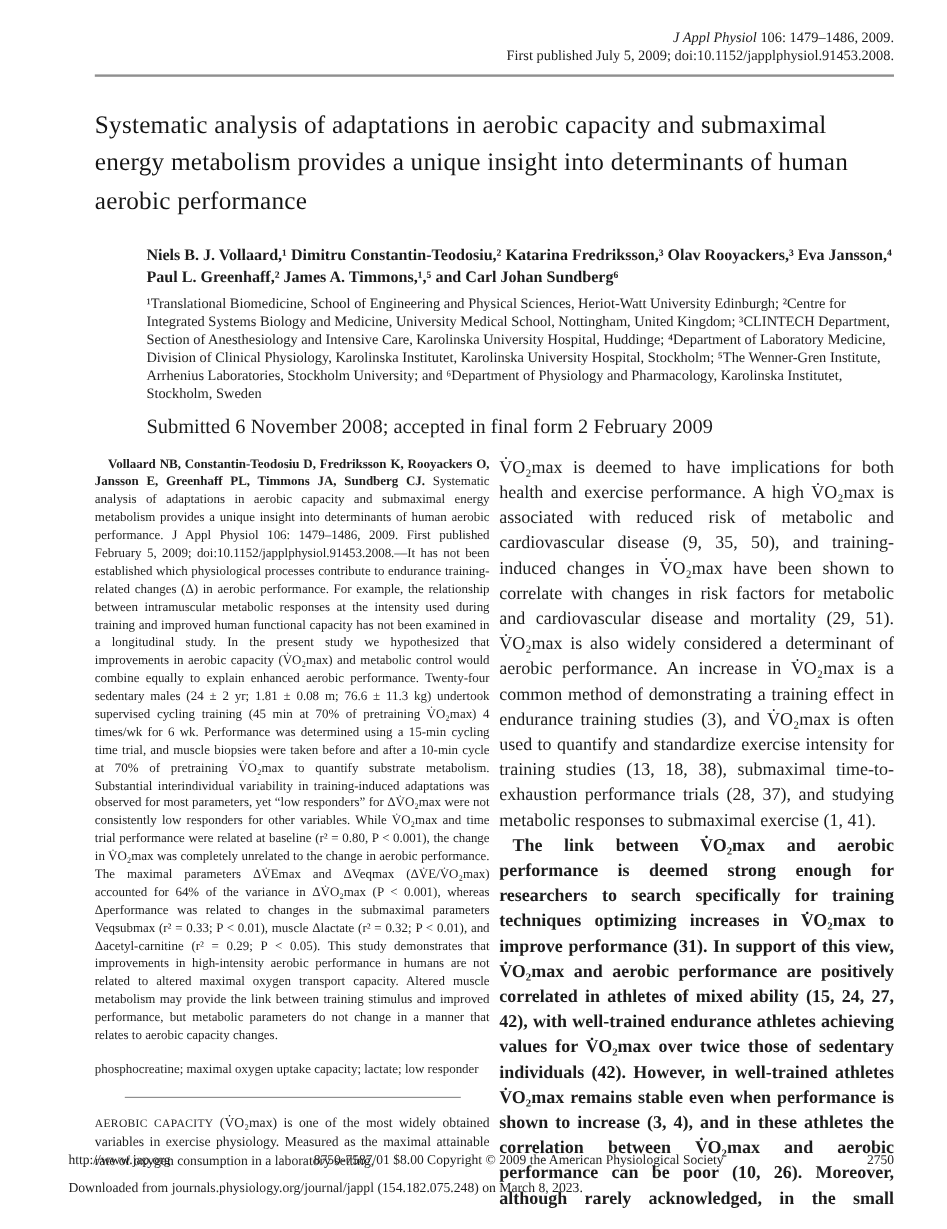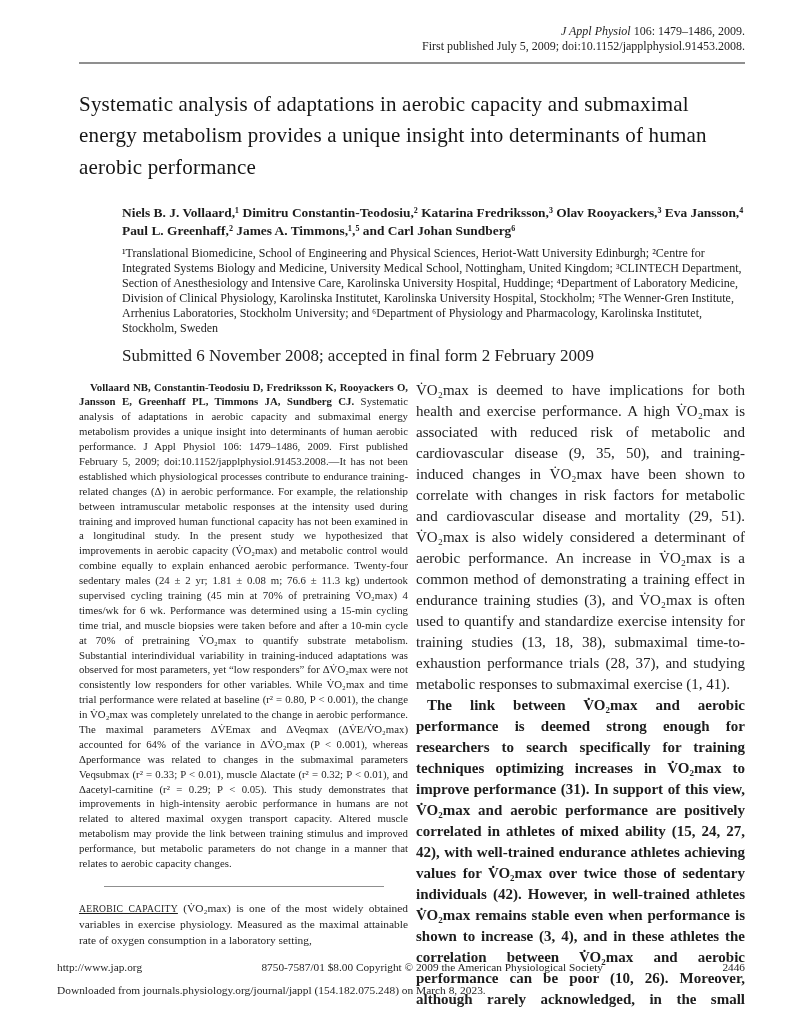--- a/index.html
+++ b/index.html
@@ -46,21 +46,21 @@
     text-align:justify; text-indent:0;
   }
   .sect-rule {
     width:280px; height:1px; background:#8f8f8f;
     border:none; margin:15px auto 14px auto;
   }
   .intro-left {
     margin:0; font-size:11.4px; line-height:1.4;
     text-align:justify;
   }
-  .intro-left .smallcaps { font-size:9.6px; letter-spacing:0.3px;text-decoration:underline; }
+  .intro-left .smallcaps { font-size:9.6px; letter-spacing:0.3px; }
   .footnote-block { margin-top:auto; padding-bottom:4px; }
   .fn-rule { height:1px; background:#4a4a4a; border:none; margin:0 0 6px 0; }
   .footnote {
     margin:0; font-size:10.5px; line-height:1.36;
     text-align:justify; text-indent:9px;
   }
   .rcol-p {
     margin:0; font-size:15px; line-height:1.4;
     text-align:justify;
   }
@@ -93,33 +93,34 @@
   <div class="byline">
     <p class="authors">Niels B. J. Vollaard,¹ Dimitru Constantin-Teodosiu,² Katarina Fredriksson,³ Olav Rooyackers,³ Eva Jansson,⁴ Paul L. Greenhaff,² James A. Timmons,¹,⁵ and Carl Johan Sundberg⁶</p>
     <p class="affils">¹Translational Biomedicine, School of Engineering and Physical Sciences, Heriot-Watt University Edinburgh; ²Centre for Integrated Systems Biology and Medicine, University Medical School, Nottingham, United Kingdom; ³CLINTECH Department, Section of Anesthesiology and Intensive Care, Karolinska University Hospital, Huddinge; ⁴Department of Laboratory Medicine, Division of Clinical Physiology, Karolinska Institutet, Karolinska University Hospital, Stockholm; ⁵The Wenner-Gren Institute, Arrhenius Laboratories, Stockholm University; and ⁶Department of Physiology and Pharmacology, Karolinska Institutet, Stockholm, Sweden</p>
     <p class="submitted">Submitted 6 November 2008; accepted in final form 2 February 2009</p>
   </div>
 
   <div class="body">
 
     <div class="col col-left">
       <p class="abstract"><span class="cite">Vollaard NB, Constantin-Teodosiu D, Fredriksson K, Rooyackers O, Jansson E, Greenhaff PL, Timmons JA, Sundberg CJ.</span><span> Systematic analysis of adaptations in aerobic capacity and submaximal energy metabolism provides a unique insight into determinants of human aerobic performance. J Appl Physiol 106: 1479–1486, 2009. First published February 5, 2009; doi:10.1152/japplphysiol.91453.2008.—It has not been established which physiological processes contribute to endurance training-related changes (Δ) in aerobic performance. For example, the relationship between intramuscular metabolic responses at the intensity used during training and improved human functional capacity has not been examined in a longitudinal study. In the present study we hypothesized that improvements in aerobic capacity (V̇O₂max) and metabolic control would combine equally to explain enhanced aerobic performance. Twenty-four sedentary males (24 ± 2 yr; 1.81 ± 0.08 m; 76.6 ± 11.3 kg) undertook supervised cycling training (45 min at 70% of pretraining V̇O₂max) 4 times/wk for 6 wk. Performance was determined using a 15-min cycling time trial, and muscle biopsies were taken before and after a 10-min cycle at 70% of pretraining V̇O₂max to quantify substrate metabolism. Substantial interindividual variability in training-induced adaptations was observed for most parameters, yet “low responders” for ΔV̇O₂max were not consistently low responders for other variables. While V̇O₂max and time trial performance were related at baseline (r² = 0.80, P &lt; 0.001), the change in V̇O₂max was completely unrelated to the change in aerobic performance. The maximal parameters ΔV̇Emax and ΔVeqmax (ΔV̇E/V̇O₂max) accounted for 64% of the variance in ΔV̇O₂max (P &lt; 0.001), whereas Δperformance was related to changes in the submaximal parameters Veqsubmax (r² = 0.33; P &lt; 0.01), muscle Δlactate (r² = 0.32; P &lt; 0.01), and Δacetyl-carnitine (r² = 0.29; P &lt; 0.05). This study demonstrates that improvements in high-intensity aerobic performance in humans are not related to altered maximal oxygen transport capacity. Altered muscle metabolism may provide the link between training stimulus and improved performance, but metabolic parameters do not change in a manner that relates to aerobic capacity changes.</span></p>
+      <p class="keywords">phosphocreatine; maximal oxygen uptake capacity; lactate; low responder</p>
       <hr class="sect-rule">
       <p class="intro-left"><span class="smallcaps">AEROBIC CAPACITY</span><span> (V̇O₂max) is one of the most widely obtained variables in exercise physiology. Measured as the maximal attainable rate of oxygen consumption in a laboratory setting,</span></p>
     </div>
 
     <div class="col">
       <p class="rcol-p">V̇O₂max is deemed to have implications for both health and exercise performance. A high V̇O₂max is associated with reduced risk of metabolic and cardiovascular disease (9, 35, 50), and training-induced changes in V̇O₂max have been shown to correlate with changes in risk factors for metabolic and cardiovascular disease and mortality (29, 51). V̇O₂max is also widely considered a determinant of aerobic performance. An increase in V̇O₂max is a common method of demonstrating a training effect in endurance training studies (3), and V̇O₂max is often used to quantify and standardize exercise intensity for training studies (13, 18, 38), submaximal time-to-exhaustion performance trials (28, 37), and studying metabolic responses to submaximal exercise (1, 41).</p>
       <p class="rcol-p indent">The link between V̇O₂max and aerobic performance is deemed strong enough for researchers to search specifically for training techniques optimizing increases in V̇O₂max to improve performance (31). In support of this view, V̇O₂max and aerobic performance are positively correlated in athletes of mixed ability (15, 24, 27, 42), with well-trained endurance athletes achieving values for V̇O₂max over twice those of sedentary individuals (42). However, in well-trained athletes V̇O₂max remains stable even when performance is shown to increase (3, 4), and in these athletes the correlation between V̇O₂max and aerobic performance can be poor (10, 26). Moreover, although rarely acknowledged, in the small longitudinal studies that have linked changes in V̇O₂max with changes in aerobic performance, the data have been unconvincing. Indeed, studies using chronic obstructive pulmonary disease patients (33), recreationally active subjects (20, 40), and endurance-trained athletes (5, 23) did not observe a correlation between the magnitude of training-induced improvements in ΔV̇O₂max and aerobic performance. Moreover, Paavolainen et al. (36) observed a significant negative correlation between V̇O₂max and the improvement in a 5-km run (r² = 0.27). Conversely, Esfarjani and Laursen (14) reported a positive correlation (r² = 0.58), but five “no training” control subjects who demonstrated neither an improvement in V̇O₂max nor performance were included with the 12 subjects in the training groups, invalidating the analysis. Finally, Smith et al. (43) showed a significant positive correlation (r² = 0.61) between ΔV̇O₂max and Δperformance in nine well-trained athletes following 4 wk of treadmill interval training, but not in an additional nine athletes following a similar training program at a higher intensity. Thus a link</p>
     </div>
 
   </div>
 
   <div class="footer">
     <div class="footer-row">
       <span class="f-url">http://www.jap.org</span>
       <span class="f-copy">8750-7587/01 $8.00 Copyright © 2009 the American Physiological Society</span>
-      <span class="f-page">2446</span>
+      <span class="f-page">2750</span>
     </div>
     <div class="f-downloaded">Downloaded from journals.physiology.org/journal/jappl (154.182.075.248) on March 8, 2023.</div>
   </div>
 
 </div>
 
 </body></html>

